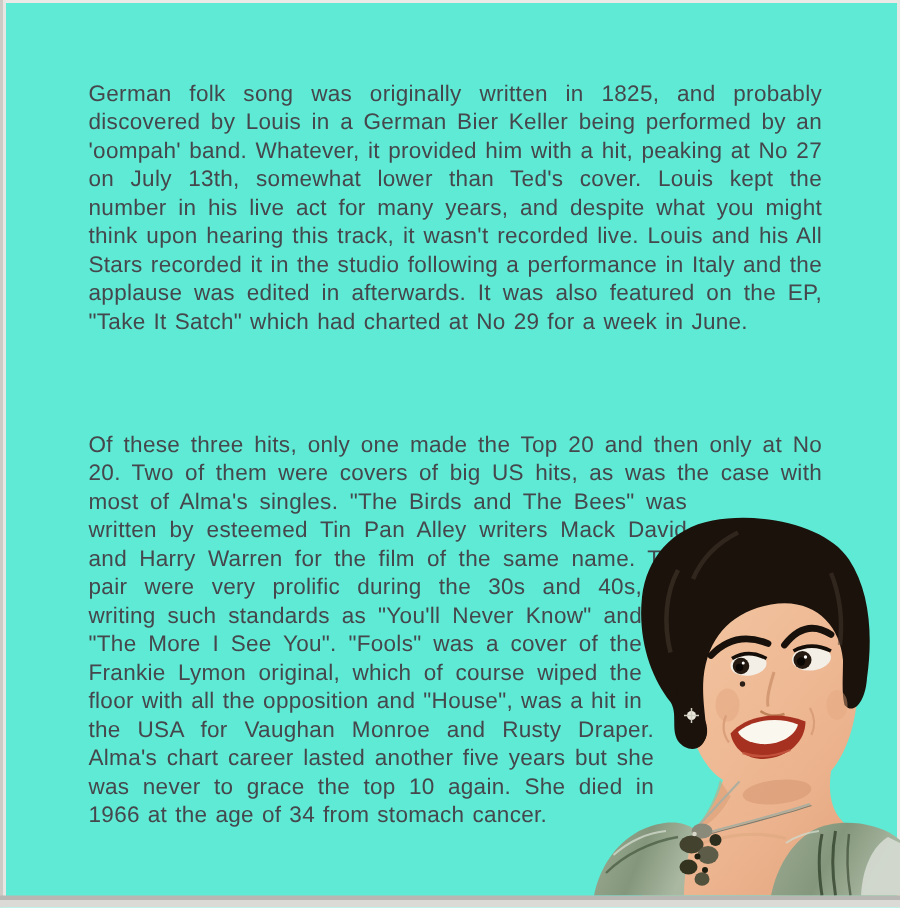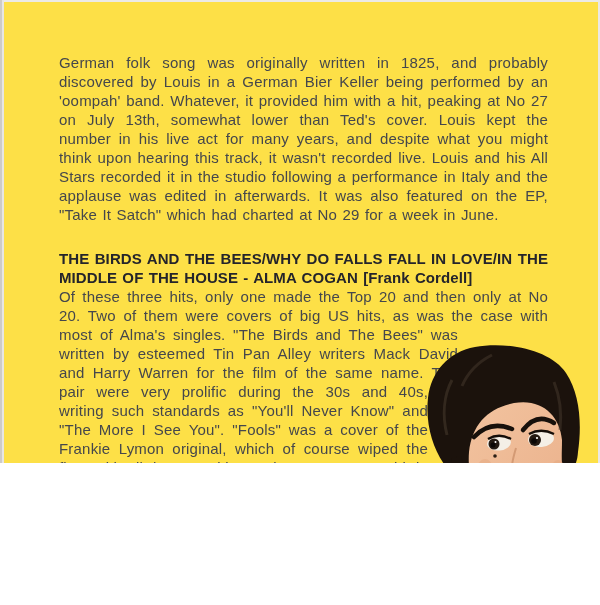--- a/index.html
+++ b/index.html
@@ -1,18 +1,18 @@
 <!DOCTYPE html>
 <html><head>
 <meta charset="utf-8">
 <style>
   html,body { margin:0; padding:0; background:#ffffff; }
   .page {
-    position:relative; width:600px; height:463px;
-    background:#fde047; overflow:hidden;
+    position:relative; width:600px; height:605px;
+    background:#5eead4; overflow:hidden;
     font-family:"Liberation Sans","DejaVu Sans",sans-serif;
   }
   
   .edge { position:absolute; }
   .edge-left   { left:0; top:0; width:2px; height:605px; background:#cecbc7; }
   .edge-left2  { left:2px; top:0; width:2px; height:605px; background:#e8e6e2; }
   .edge-top    { left:0; top:0; width:600px; height:2px; background:#eceae6; }
   .edge-right  { right:0; top:0; width:2px; height:605px; background:#eae8e4; }
   .edge-bottom { left:0; top:597px; width:600px; height:3px; background:#b9b7b3; }
   .edge-bottom2{ left:0; top:600px; width:600px; height:5px; background:#dcdad6; }
@@ -41,21 +41,20 @@
 
   <div class="edge edge-top"></div>
   <div class="edge edge-left"></div>
   <div class="edge edge-left2"></div>
   <div class="edge edge-right"></div>
   <div class="edge edge-bottom"></div>
   <div class="edge edge-bottom2"></div>
 
   <p class="textcol p1">German folk song was originally written in 1825, and probably discovered by Louis in a German Bier Keller being performed by an 'oompah' band. Whatever, it provided him with a hit, peaking at No 27 on July 13th, somewhat lower than Ted's cover. Louis kept the number in his live act for many years, and despite what you might think upon hearing this track, it wasn't recorded live. Louis and his All Stars recorded it in the studio following a performance in Italy and the applause was edited in afterwards. It was also featured on the EP, "Take It Satch" which had charted at No 29 for a week in June.</p>
 
-  <p class="textcol head">THE BIRDS AND THE BEES/WHY DO FALLS FALL IN LOVE/IN THE MIDDLE OF THE HOUSE - ALMA COGAN [Frank Cordell]</p>
 
   <p class="textcol p2"><span class="photo-spacer"></span><span>Of these three hits, only one made the Top 20 and then only at No 20. Two of them were covers of big US hits, as was the case with most of Alma's singles. "The Birds and The Bees" was written by esteemed Tin Pan Alley writers Mack David and Harry Warren for the film of the same name. The pair were very prolific during the 30s and 40s, writing such standards as "You'll Never Know" and "The More I See You". "Fools" was a cover of the Frankie Lymon original, which of course wiped the floor with all the opposition and "House", was a hit in the USA for Vaughan Monroe and Rusty Draper. Alma's chart career lasted another five years but she was never to grace the top 10 again. She died in 1966 at the age of 34 from stomach cancer.</span></p>
 
   <svg class="photo" viewBox="388 340 212 257" xmlns="http://www.w3.org/2000/svg">
     <defs>
       <linearGradient id="skinGrad" x1="0" y1="0" x2="1" y2="1">
         <stop offset="0" stop-color="#f4c8a4"></stop>
         <stop offset="0.6" stop-color="#ecb48f"></stop>
         <stop offset="1" stop-color="#e0a078"></stop>
       </linearGradient>

